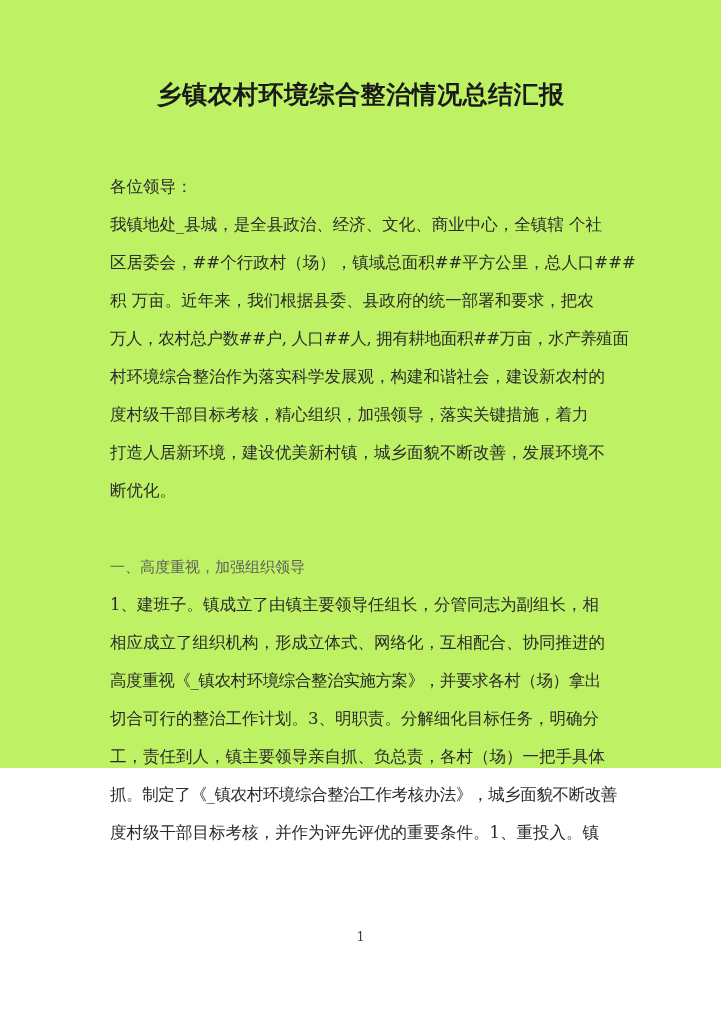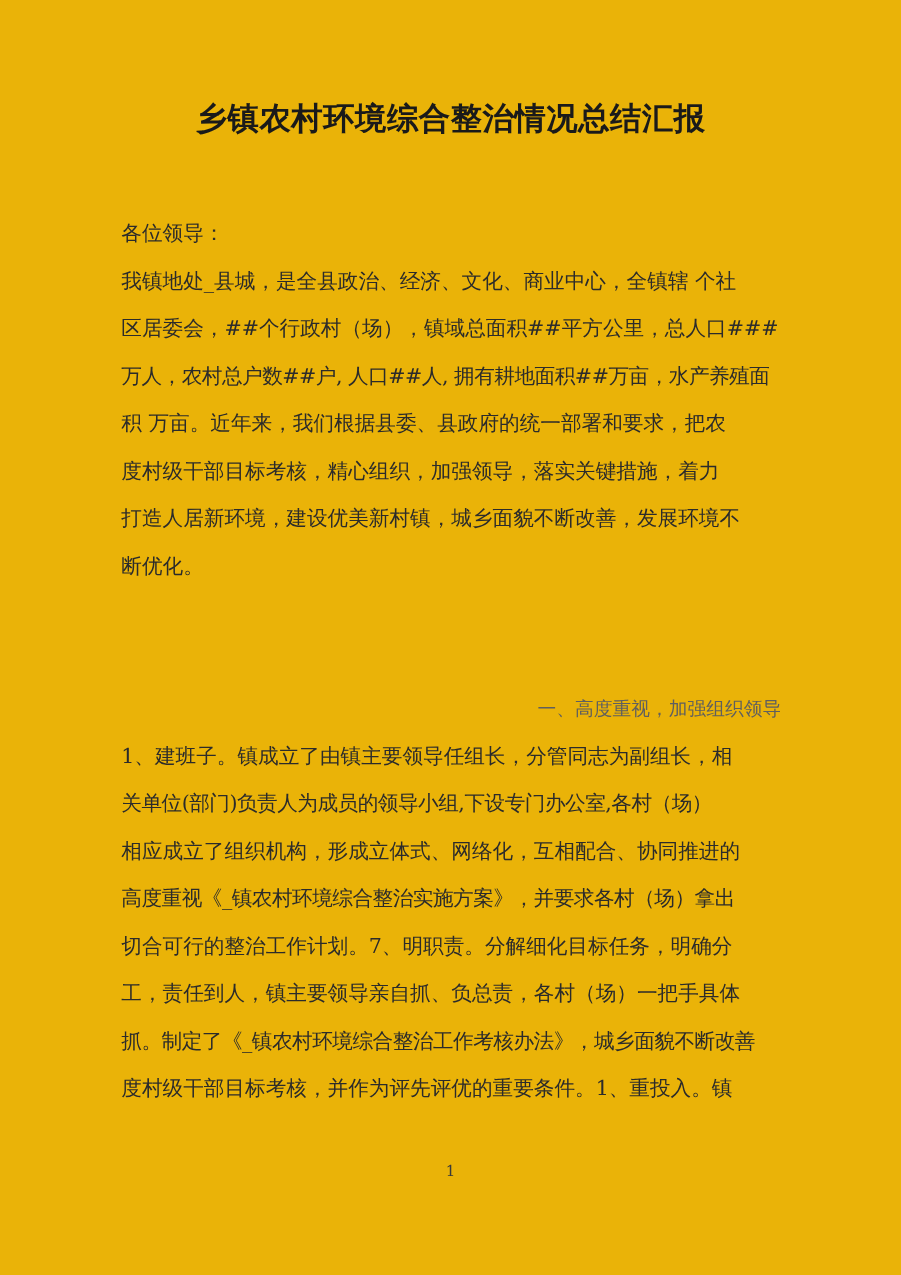--- a/index.html
+++ b/index.html
@@ -13,38 +13,38 @@
     font-family: "DejaVu Serif", "Liberation Serif", serif;
     color: #000000;
     position: relative;
     overflow: hidden;
   }
   .page {
     position: absolute;
     left: 0;
     top: 0;
     width: 721px;
-    height: 1020px;
-    background: #eab308;
+    height: 768px;
+    background: #bef264;
   }
   .doc-title {
     position: absolute;
     left: 0;
     top: 78px;
     width: 721px;
     text-align: center;
     font-size: 25px;
     font-weight: bold;
     letter-spacing: 0.5px;
     color: #1a1a1a;
     font-family: "DejaVu Serif", "Liberation Serif", serif;
   }
   .body-block {
     position: absolute;
-    left: 97px;
+    left: 110px;
     width: 528px;
   }
   
   .ln {
     height: 38px;
     line-height: 38px;
     font-size: 16.5px;
     color: #2b2b2b;
     white-space: nowrap;
     overflow: visible;
@@ -62,21 +62,20 @@
   }
   .ln.tight {
     letter-spacing: -0.4px;
   }
   .heading-line {
     height: 38px;
     line-height: 38px;
     font-size: 15px;
     color: #5f5f5f;
     white-space: nowrap;
-    text-align: right;
   }
   .page-number {
     position: absolute;
     left: 0;
     top: 930px;
     width: 721px;
     text-align: center;
     font-size: 12px;
     color: #3a3a3a;
     font-family: "DejaVu Serif", "Liberation Serif", serif;
@@ -93,51 +92,51 @@
     <div class="ln">各位领导：</div>
   </div>
 
   <div class="body-block" style="top: 206px;">
     <div class="ln just">
         <span>我镇地处_县城，是全县政治、经济、文化、商业中心，全镇辖 个社</span>
       </div>
     <div class="ln just">
         <span>区居委会，##个行政村（场），镇域总面积##平方公里，总人口###</span>
       </div>
+    <div class="ln just">
+        <span>积 万亩。近年来，我们根据县委、县政府的统一部署和要求，把农</span>
+      </div>
     <div class="ln just tight">
         <span>万人，农村总户数##户, 人口##人, 拥有耕地面积##万亩，水产养殖面</span>
       </div>
     <div class="ln just">
-        <span>积 万亩。近年来，我们根据县委、县政府的统一部署和要求，把农</span>
+        <span>村环境综合整治作为落实科学发展观，构建和谐社会，建设新农村的</span>
       </div>
     <div class="ln just">
         <span>度村级干部目标考核，精心组织，加强领导，落实关键措施，着力</span>
       </div>
     <div class="ln just">
         <span>打造人居新环境，建设优美新村镇，城乡面貌不断改善，发展环境不</span>
       </div>
     <div class="ln">断优化。</div>
   </div>
 
   <div class="body-block" style="top: 548px;">
     <div class="heading-line">一、高度重视，加强组织领导</div>
     <div class="ln just">
         <span>1、建班子。镇成立了由镇主要领导任组长，分管同志为副组长，相</span>
       </div>
-    <div class="ln just tight">
-        <span>关单位(部门)负责人为成员的领导小组,下设专门办公室,各村（场）</span>
-      </div>
     <div class="ln just">
         <span>相应成立了组织机构，形成立体式、网络化，互相配合、协同推进的</span>
       </div>
     <div class="ln just tight">
         <span>高度重视《_镇农村环境综合整治实施方案》，并要求各村（场）拿出</span>
       </div>
     <div class="ln just">
-        <span>切合可行的整治工作计划。7、明职责。分解细化目标任务，明确分</span>
+        <span>切合可行的整治工作计划。3、明职责。分解细化目标任务，明确分</span>
       </div>
     <div class="ln just">
         <span>工，责任到人，镇主要领导亲自抓、负总责，各村（场）一把手具体</span>
       </div>
     <div class="ln just tight">
         <span>抓。制定了《_镇农村环境综合整治工作考核办法》，城乡面貌不断改善</span>
       </div>
     <div class="ln just">
         <span>度村级干部目标考核，并作为评先评优的重要条件。1、重投入。镇</span>
       </div>

